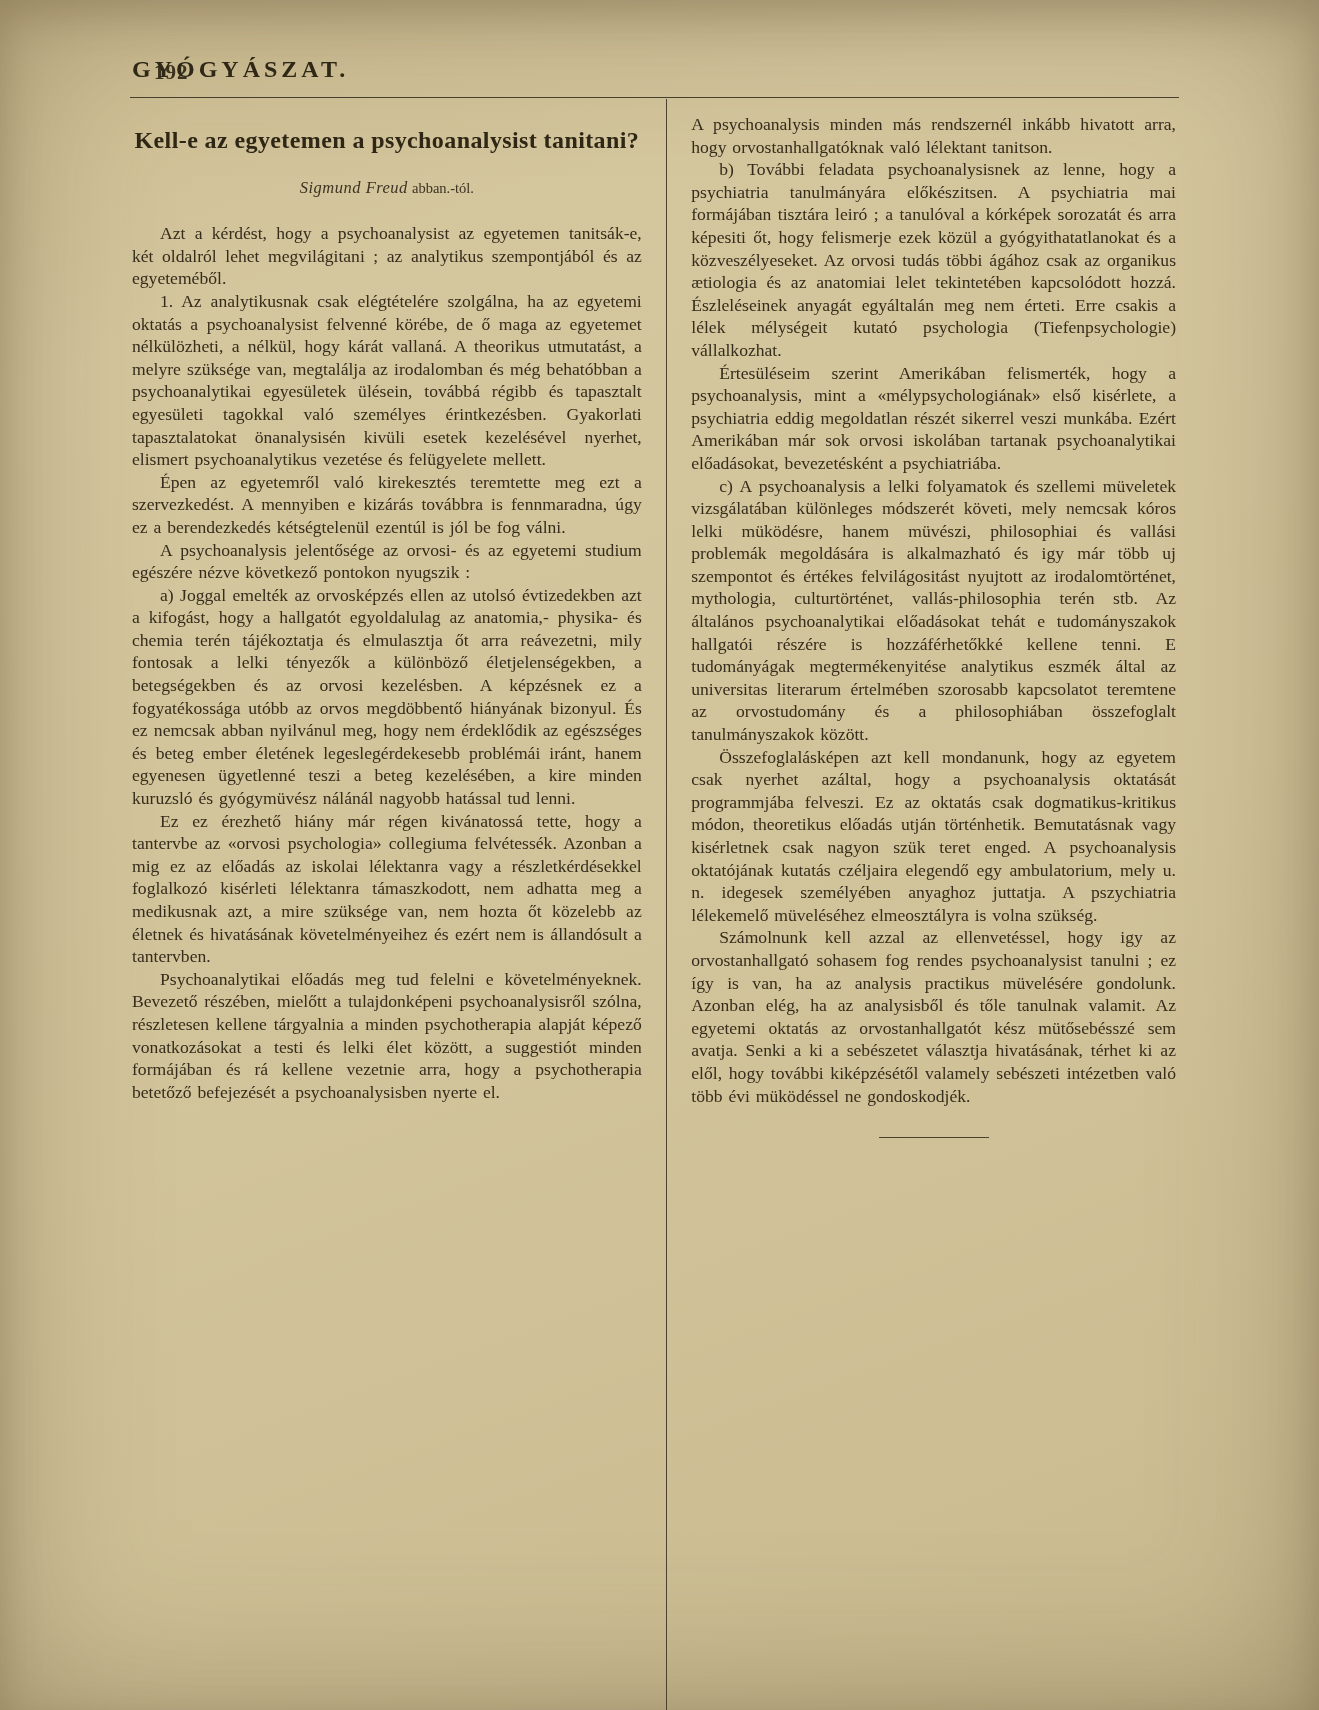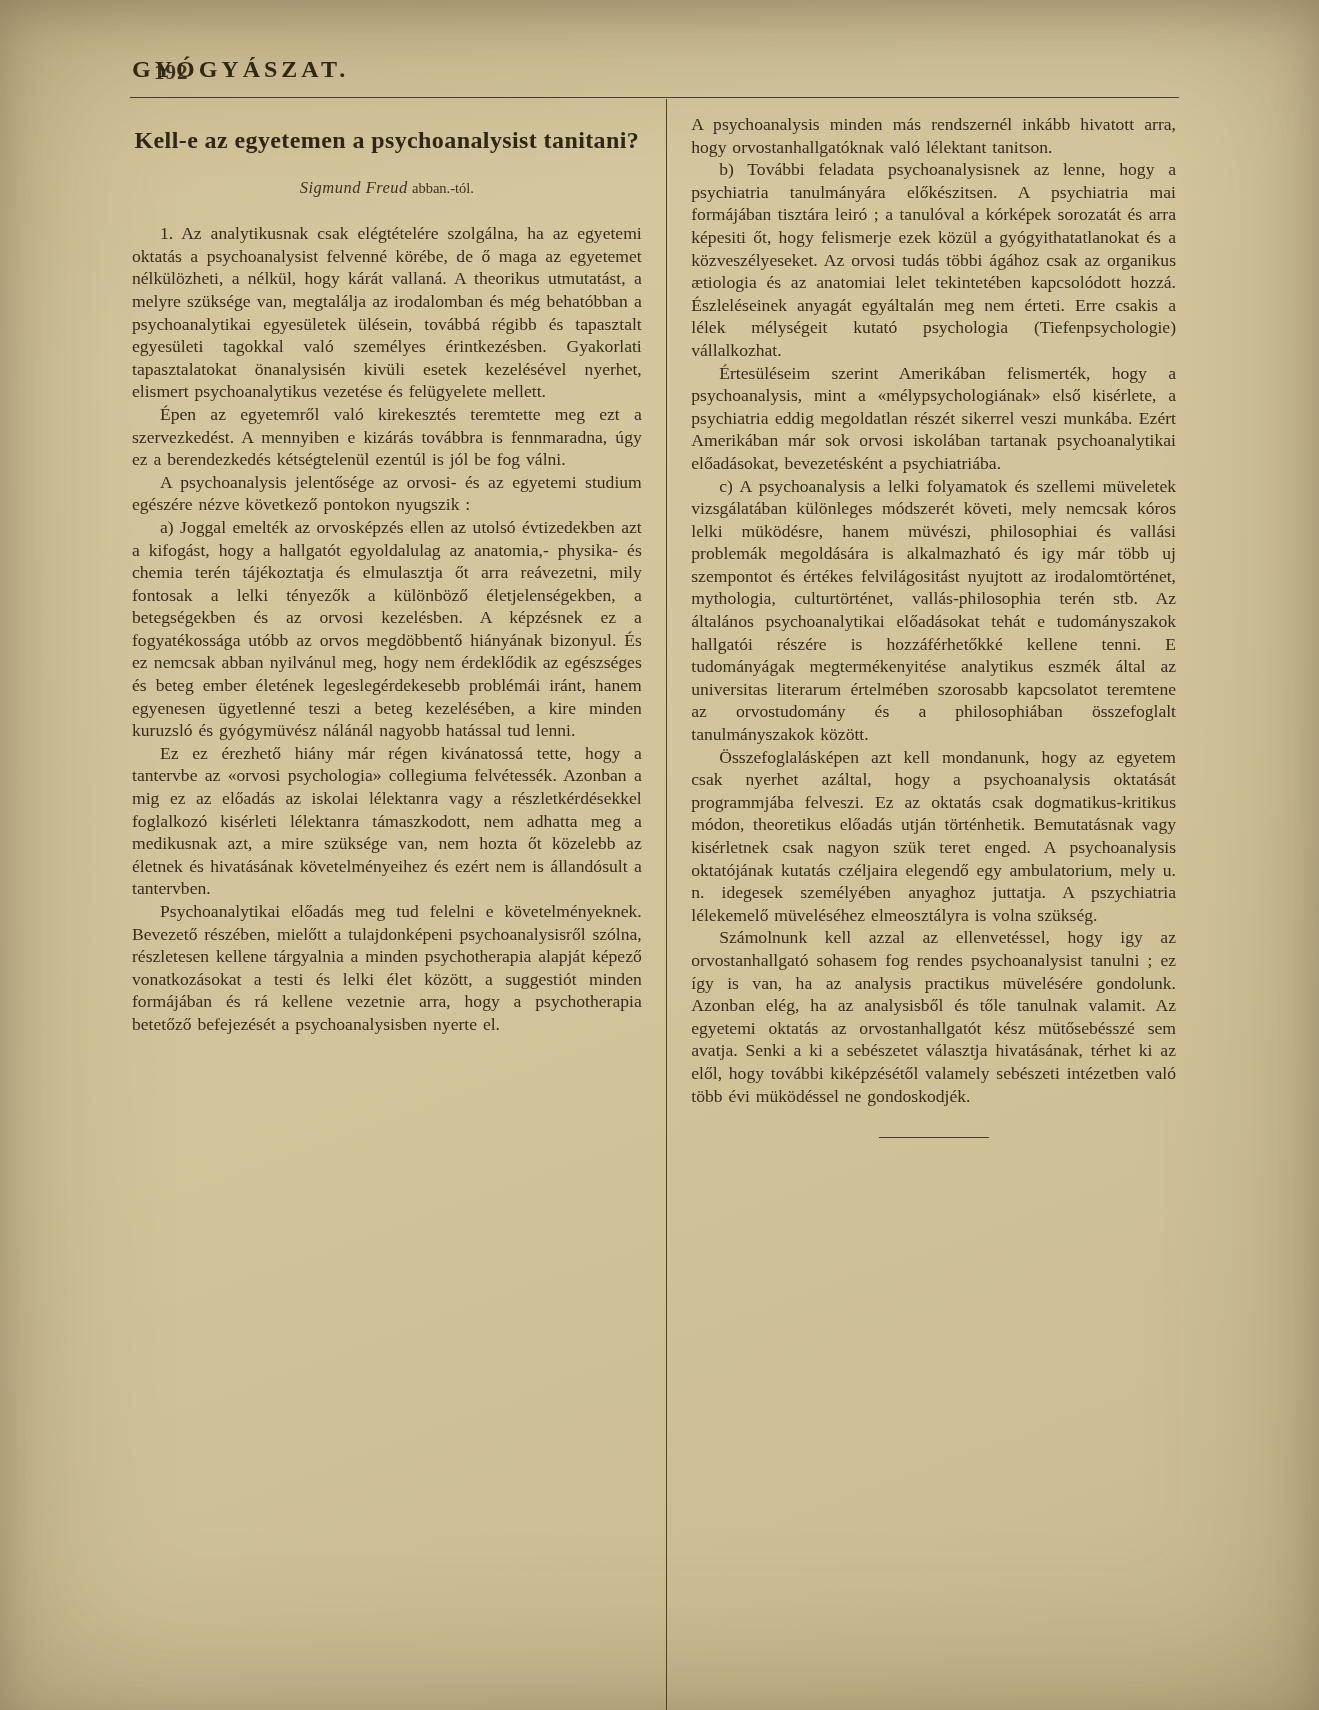--- a/index.html
+++ b/index.html
@@ -93,20 +93,21 @@
 
   <div class="columns">
 
     <div class="column left">
       <h1 class="article-title">Kell-e az egyetemen a psychoanalysist tanitani?</h1>
       <div class="byline">
         <span class="name">Sigmund Freud</span>
         <span class="suffix">abban.-tól.</span>
       </div>
       <div class="body-text">
+        <p>Azt a kérdést, hogy a psychoanalysist az egyetemen tanitsák-e, két oldalról lehet megvilágitani ; az analytikus szempontjából és az egyeteméből.</p>
         <p>1. Az analytikusnak csak elégtételére szolgálna, ha az egyetemi oktatás a psychoanalysist felvenné körébe, de ő maga az egyetemet nélkülözheti, a nélkül, hogy kárát vallaná. A theorikus utmutatást, a melyre szüksége van, megtalálja az irodalomban és még behatóbban a psychoanalytikai egyesületek ülésein, továbbá régibb és tapasztalt egyesületi tagokkal való személyes érintkezésben. Gyakorlati tapasztalatokat önanalysisén kivüli esetek kezelésével nyerhet, elismert psychoanalytikus vezetése és felügyelete mellett.</p>
         <p>Épen az egyetemről való kirekesztés teremtette meg ezt a szervezkedést. A mennyiben e kizárás továbbra is fennmaradna, úgy ez a berendezkedés kétségtelenül ezentúl is jól be fog válni.</p>
         <p>A psychoanalysis jelentősége az orvosi- és az egyetemi studium egészére nézve következő pontokon nyugszik :</p>
         <p>a) Joggal emelték az orvosképzés ellen az utolsó évtizedekben azt a kifogást, hogy a hallgatót egyoldalulag az anatomia,- physika- és chemia terén tájékoztatja és elmulasztja őt arra reávezetni, mily fontosak a lelki tényezők a különböző életjelenségekben, a betegségekben és az orvosi kezelésben. A képzésnek ez a fogyatékossága utóbb az orvos megdöbbentő hiányának bizonyul. És ez nemcsak abban nyilvánul meg, hogy nem érdeklődik az egészséges és beteg ember életének legeslegérdekesebb problémái iránt, hanem egyenesen ügyetlenné teszi a beteg kezelésében, a kire minden kuruzsló és gyógymüvész nálánál nagyobb hatással tud lenni.</p>
         <p>Ez ez érezhető hiány már régen kivánatossá tette, hogy a tantervbe az «orvosi psychologia» collegiuma felvétessék. Azonban a mig ez az előadás az iskolai lélektanra vagy a részletkérdésekkel foglalkozó kisérleti lélektanra támaszkodott, nem adhatta meg a medikusnak azt, a mire szüksége van, nem hozta őt közelebb az életnek és hivatásának követelményeihez és ezért nem is állandósult a tantervben.</p>
         <p>Psychoanalytikai előadás meg tud felelni e követelményeknek. Bevezető részében, mielőtt a tulajdonképeni psychoanalysisről szólna, részletesen kellene tárgyalnia a minden psychotherapia alapját képező vonatkozásokat a testi és lelki élet között, a suggestiót minden formájában és rá kellene vezetnie arra, hogy a psychotherapia betetőző befejezését a psychoanalysisben nyerte el.</p>
       </div>
     </div>
 
     <div class="col-divider"></div>

